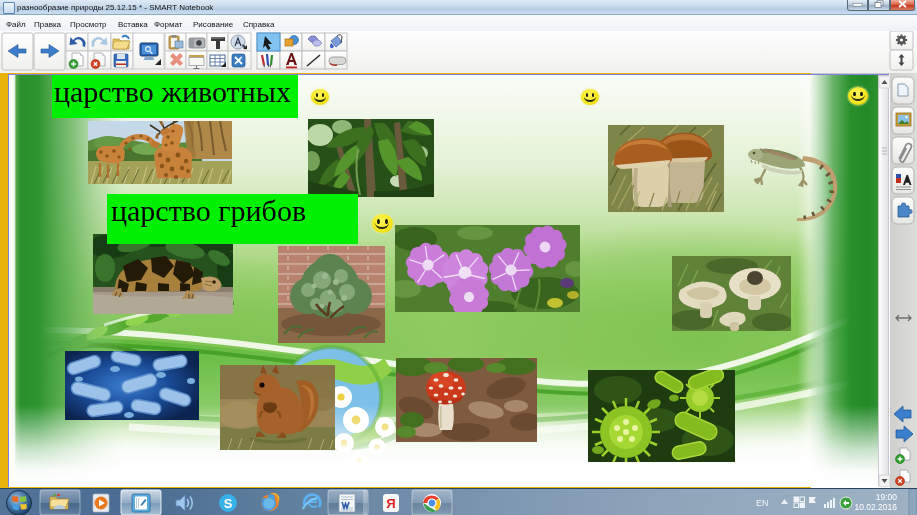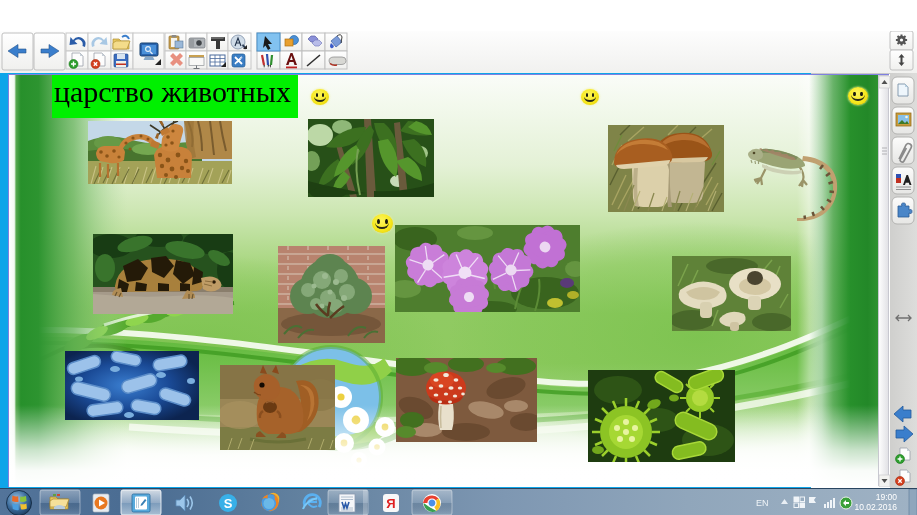--- a/index.html
+++ b/index.html
@@ -19,21 +19,21 @@
   #btnmax{left:868px;width:22px;background:linear-gradient(180deg,#e8f0f8,#b8c8da 50%,#9ab0c6 55%,#c8d8e8);}
   #btnclose{left:890px;width:25px;background:linear-gradient(180deg,#f0b0a0,#d85a40 50%,#c03820 55%,#e08060);border-radius:0 0 3px 0;}
   
   #menubar{position:absolute;left:0;top:15px;width:917px;height:16px;
     background:linear-gradient(180deg,#fafbfd,#eef1f8);font-size:8px;color:#111;}
   #menubar span{position:absolute;top:5px;}
   
   #toolbar{position:absolute;left:0;top:31px;width:917px;height:42px;
     background:linear-gradient(180deg,#fdfdfd,#f1f1ef);border-bottom:1px solid #c8c8c8;}
   
-  #canvasarea{position:absolute;left:0;top:73px;width:811px;height:415px;background:#0ea5e9;}
+  #canvasarea{position:absolute;left:0;top:73px;width:811px;height:415px;background:#eab308;}
   #page{position:absolute;left:8px;top:1px;width:881px;height:413px;background:#fff;border:1px solid #8080e0;box-sizing:border-box;}
   
   .klabel{position:absolute;background:#00f000;color:#000;
     font-family:"Liberation Serif",serif;font-size:29px;
     display:flex;align-items:flex-start;justify-content:flex-start;box-sizing:border-box;}
   
   .smiley{position:absolute;border-radius:50%;
     background:radial-gradient(ellipse at 45% 35%,#fcf45c,#f6e81e 55%,#e0c400 100%);
     box-shadow:0 0 2px 0.5px rgba(240,240,150,0.8);box-sizing:border-box;}
   .smiley:before{content:"";position:absolute;left:26%;top:25%;width:13%;height:27%;background:#1a1a10;border-radius:50%;}
@@ -43,20 +43,51 @@
   #rightpanel{position:absolute;left:890px;top:0px;width:27px;height:415px;background:linear-gradient(90deg,#cfcfcd,#dddddb);}
   #vscroll{position:absolute;left:878px;top:2px;width:11px;height:411px;background:linear-gradient(90deg,#fdfdfd,#e2e2e6);border:1px solid #c8c8d0;box-sizing:border-box;}
   
   #taskbar{position:absolute;left:0;top:488px;width:917px;height:27px;
     background:linear-gradient(90deg,#53749a 0%,#4a6c92 15%,#62819f 33%,#7e97b2 55%,#90a6bb 75%,#9fb2c4 100%);
     border-top:1px solid #2a4560;}
 </style>
 </head>
 <body>
 <div id="win">
+  <div id="titlebar">
+    <div id="titleicon"></div>
+    <div id="titletext">разнообразие природы 25.12.15 * - SMART Notebook</div>
+    <div class="winbtn" id="btnmin">
+        <svg width="19" height="9" viewBox="0 0 19 9">
+          <rect x="5" y="3.5" width="9" height="2.6" fill="#fff" stroke="#5a6a7a" stroke-width="0.5"></rect>
+        </svg>
+      </div>
+    <div class="winbtn" id="btnmax">
+        <svg width="20" height="10" viewBox="0 0 20 10">
+          <g fill="#fff" stroke="#5a6a7a" stroke-width="0.7">
+            <rect x="8" y="0.8" width="6" height="5"></rect>
+            <rect x="6" y="2.6" width="6" height="5"></rect>
+          </g>
+        </svg>
+      </div>
+    <div class="winbtn" id="btnclose">
+        <svg width="23" height="10" viewBox="0 0 23 10">
+          <path d="M8,1 l7,6 M15,1 l-7,6" stroke="#fff" stroke-width="1.8"></path>
+        </svg>
+      </div>
+  </div>
+  <div id="menubar">
+    <span style="left:6px">Файл</span>
+    <span style="left:34px">Правка</span>
+    <span style="left:70px">Просмотр</span>
+    <span style="left:118px">Вставка</span>
+    <span style="left:154px">Формат</span>
+    <span style="left:193px">Рисование</span>
+    <span style="left:243px">Справка</span>
+  </div>
   <div id="toolbar">
   <svg width="917" height="42" viewBox="0 0 917 42" style="position:absolute;left:0;top:0">
     <defs>
       <linearGradient id="btnf" x1="0" y1="0" x2="0" y2="1">
         <stop offset="0" stop-color="#ffffff"></stop>
             <stop offset="1" stop-color="#f0f0ee"></stop>
       </linearGradient>
     </defs>
 
     <g stroke="#c0c0c0" fill="url(#btnf)">
@@ -812,20 +843,21 @@
         </g>
       </svg>
       </div>
       <div class="smiley" style="left:302px;top:14px;width:18px;height:16px">
           <div class="smile"></div>
         </div>
       <div class="smiley" style="left:572px;top:14px;width:18px;height:16px">
           <div class="smile"></div>
         </div>
       <div class="klabel" style="left:43px;top:0px;width:246px;height:43px;padding-left:2px;font-size:30px">царство животных</div>
+      <div class="klabel" style="left:98px;top:119px;width:251px;height:50px;padding-left:4px;font-size:30px">царство грибов</div>
       <div class="smiley" style="left:839px;top:12px;width:20px;height:18px">
           <div class="smile"></div>
         </div>
       <div class="smiley" style="left:363px;top:139px;width:21px;height:19px">
           <div class="smile"></div>
         </div>
     </div>
     <div id="vscroll">
       <svg width="11" height="411" viewBox="0 0 11 411" style="position:absolute;left:0;top:0">
         <rect x="0" y="0" width="11" height="12" fill="#f2f2f0" stroke="#c8c8cc" stroke-width="0.7"></rect>

